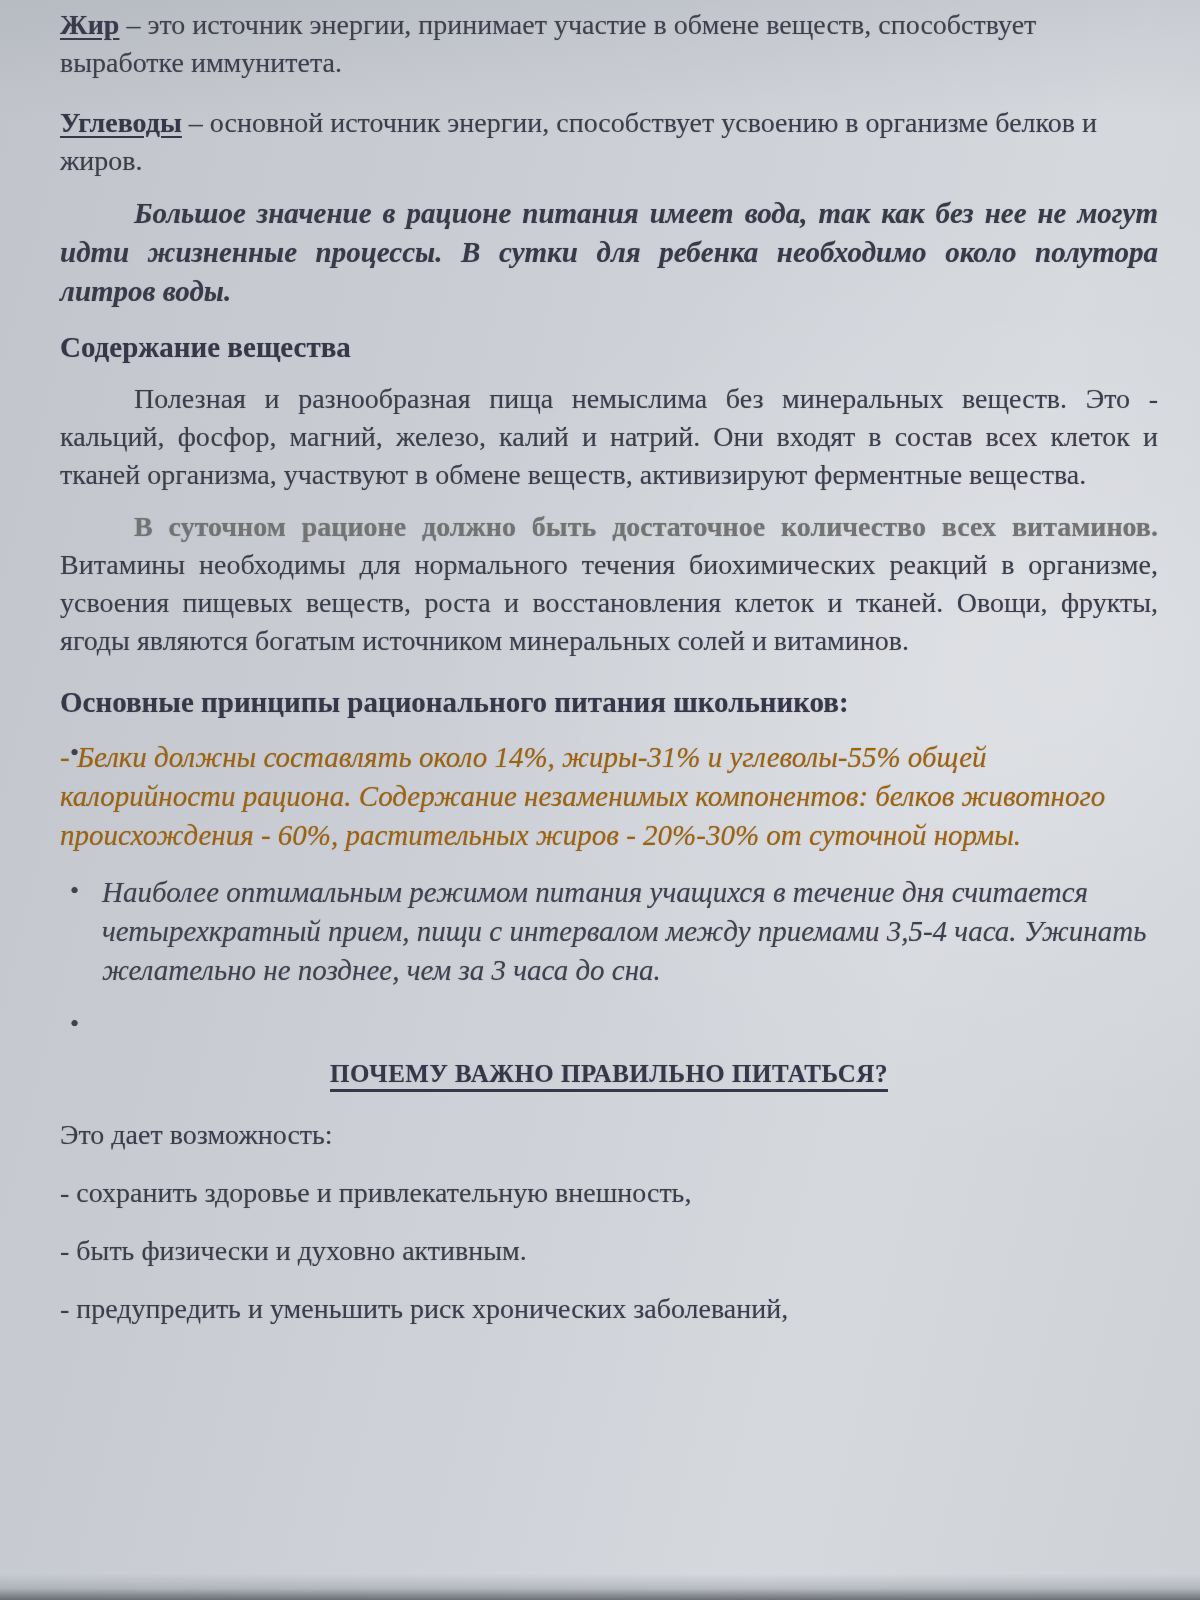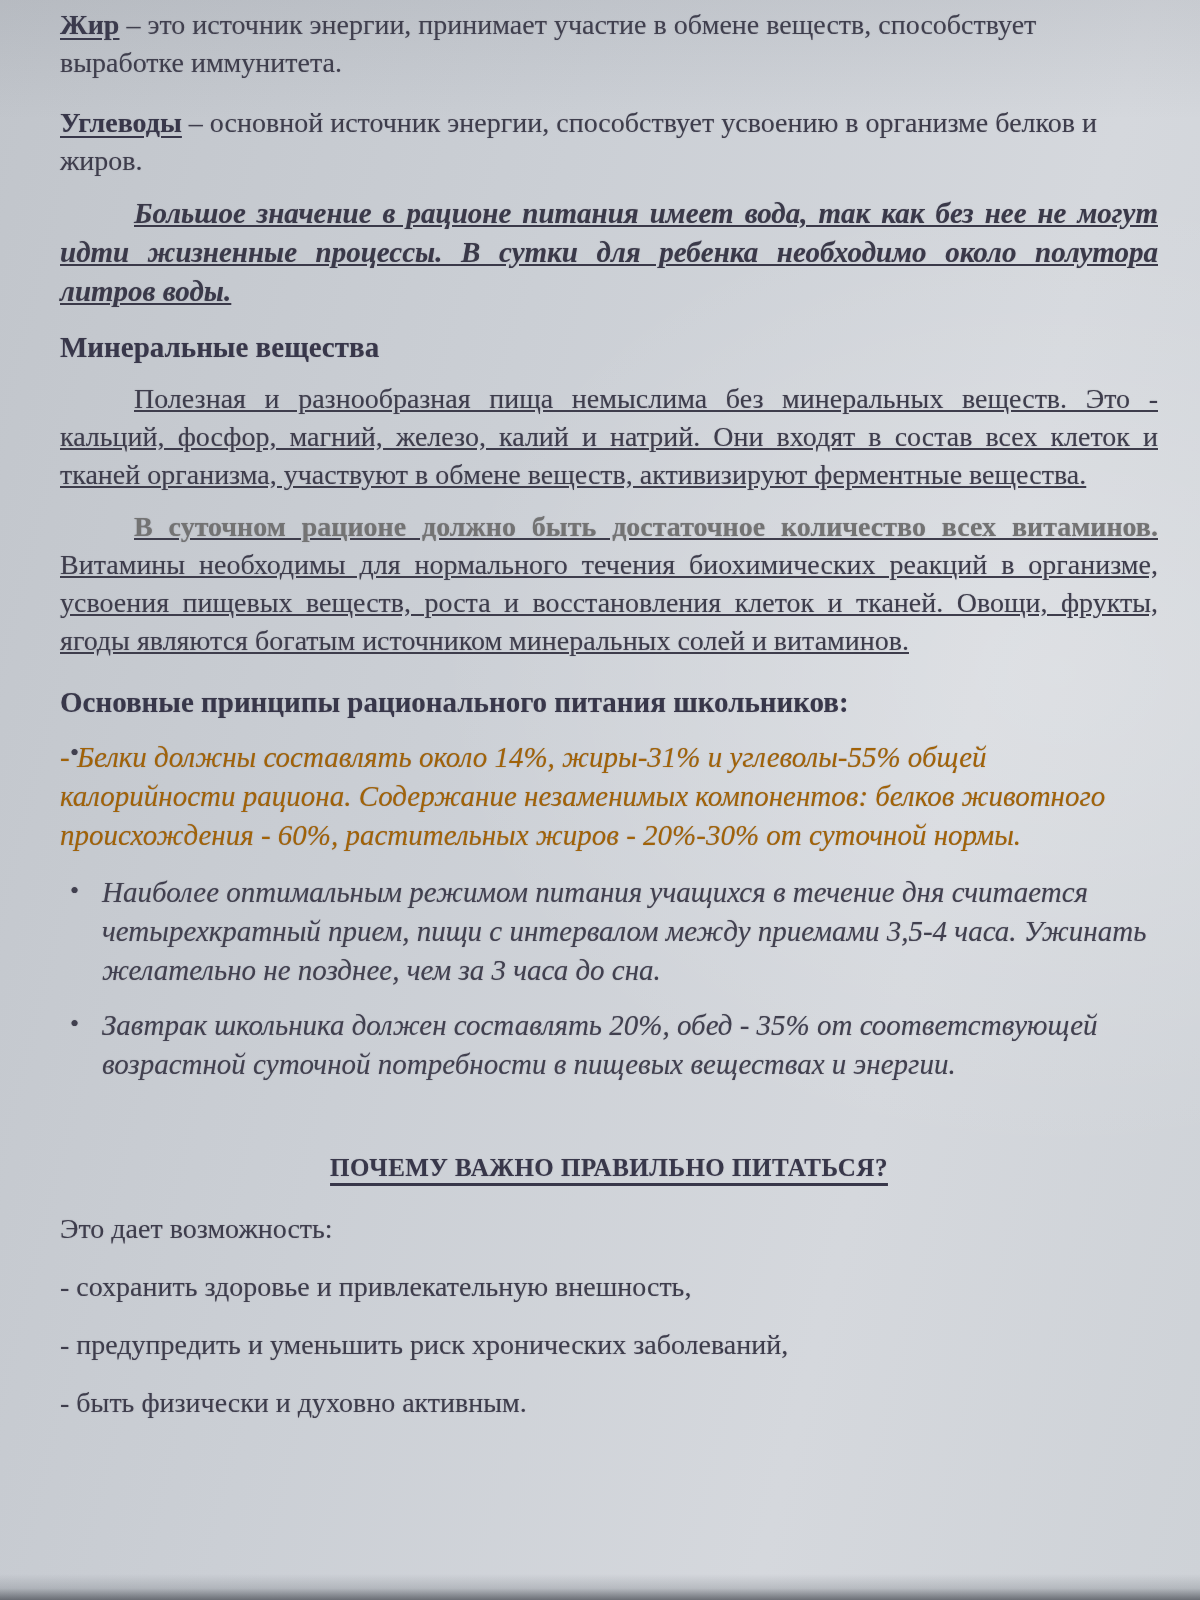--- a/index.html
+++ b/index.html
@@ -30,21 +30,21 @@
     background: linear-gradient(180deg, rgba(90,95,105,0.10), rgba(90,95,105,0));
     pointer-events: none;
   }
   .shade-bottom {
     position: absolute; left: 0; bottom: 0; width: 100%; height: 26px;
     background: linear-gradient(180deg, rgba(90,95,103,0) 0%, rgba(99,104,112,0.25) 55%, rgba(72,76,84,0.75) 100%);
     pointer-events: none;
   }
   p { margin: 0 0 14px 0; font-size: 28px; line-height: 38px; }
   .lead-term { font-weight: bold; text-decoration: underline; text-underline-offset: 4px; text-decoration-thickness: 2.2px; color: #38374a; }
-  .justify { text-align: justify; text-decoration: underline; }
+  .justify { text-align: justify; }
   .indent { text-indent: 74px; }
   .bold-italic {
     font-weight: bold; font-style: italic;
     font-size: 29px; line-height: 39px;
     color: #3a3949;
     margin-bottom: 16px;
   }
   .bold-run { font-weight: bold; color: #737373; }
   h3 {
     margin: 0 0 13px 0;
@@ -92,41 +92,41 @@
 
 <div class="page">
   <div class="shade-top"></div>
 
   <p><span class="lead-term">Жир</span><span> – это источник энергии, принимает участие в обмене веществ, способствует выработке иммунитета.</span></p>
 
   <p class="mt"><span class="lead-term">Углеводы</span><span> – основной источник энергии, способствует усвоению в организме белков и жиров.</span></p>
 
   <p class="bold-italic justify indent">Большое значение в рационе питания имеет вода, так как без нее не могут идти жизненные процессы. В сутки для ребенка необходимо около полутора литров воды.</p>
 
-  <h3>Минеральные вещества</h3>
+  <h3>Содержание вещества</h3>
 
   <p class="justify indent">Полезная и разнообразная пища немыслима без минеральных веществ. Это - кальций, фосфор, магний, железо, калий и натрий. Они входят в состав всех клеток и тканей организма, участвуют в обмене веществ, активизируют ферментные вещества.</p>
 
 
   <p class="justify indent"><span class="bold-run">В суточном рационе должно быть достаточное количество всех витаминов.</span><span> Витамины необходимы для нормального течения биохимических реакций в организме, усвоения пищевых веществ, роста и восстановления клеток и тканей. Овощи, фрукты, ягоды являются богатым источником минеральных солей и витаминов.</span></p>
 
   <h3 class="mt">Основные принципы рационального питания школьников:</h3>
 
   <div class="bullet-item"><span class="marker">•</span></div>
 
   <div class="dash-para">- Белки должны составлять около 14%, жиры-31% и углеволы-55% общей калорийности рациона. Содержание незаменимых компонентов: белков животного происхождения - 60%, растительных жиров - 20%-30% от суточной нормы.</div>
 
   <div class="bullet-item mt"><span class="marker">•</span><span>Наиболее оптимальным режимом питания учащихся в течение дня считается четырехкратный прием, пищи с интервалом между приемами 3,5-4 часа. Ужинать желательно не позднее, чем за 3 часа до сна.</span></div>
 
-  <div class="bullet-item mt"><span class="marker">•</span><span>Завтрак школьника должен составлять 20%, обед - 35% от соответствующей возрастной суточной потребности в пищевых веществах и энергии.</span></div>
+  <div class="bullet-item mt"><span class="marker">•</span></div>
 
   <div class="center-heading"><span class="underlined">ПОЧЕМУ ВАЖНО ПРАВИЛЬНО ПИТАТЬСЯ?</span></div>
 
   <p class="plain-line">Это дает возможность:</p>
 
   <p class="plain-line">- сохранить здоровье и привлекательную внешность,</p>
 
+  <p class="plain-line">- быть физически и духовно активным.</p>
+
   <p class="plain-line">- предупредить и уменьшить риск хронических заболеваний,</p>
-
-  <p class="plain-line">- быть физически и духовно активным.</p>
 
   <div class="shade-bottom"></div>
 </div>
 
 </body></html>

